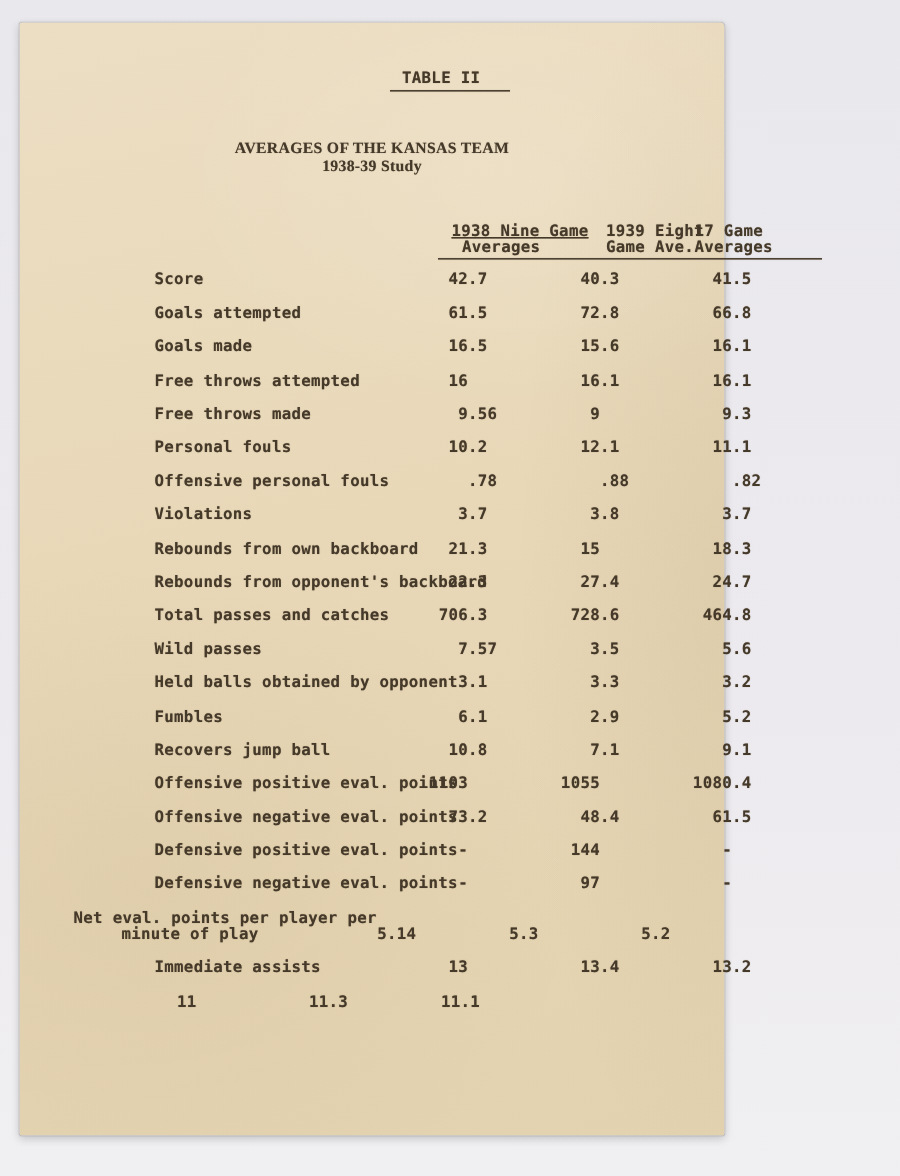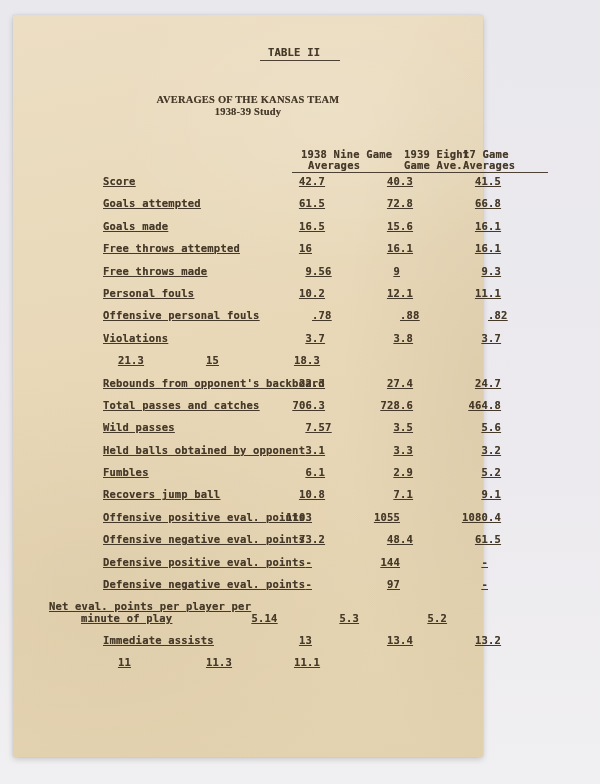--- a/index.html
+++ b/index.html
@@ -26,32 +26,32 @@
   .doc-title{position:absolute;left:255px;top:32px;white-space:pre;}
   .title-underline{
     position:absolute;left:247px;top:44.5px;width:80px;height:1.7px;
     background:#4c4132;box-shadow:0 0 0.5px rgba(74,60,36,0.6);
   }
   .subtitle{position:absolute;left:0;top:79px;width:100%;text-align:center;font-family:Liberation Serif, serif;}
   .header{position:absolute;left:0;top:134px;width:100%;height:25px;}
   .h{position:absolute;white-space:pre;}
   .l1{top:0;}
   .l2{top:11.4px;}
-  .hc1{left:288px;}
+  .hc1{left:288px;text-decoration:underline;}
   .hc1b{left:295px;}
   .hc2{left:377px;margin-left:14px;}
   .hc3{left:450px;}
   .rule{
     position:absolute;left:279px;top:22.8px;width:256px;height:1.7px;
     background:#4c4132;box-shadow:0 0 0.5px rgba(74,60,36,0.6);
   }
   .rows{position:absolute;left:0;top:161px;width:100%;}
   .row{
-    display:flex;align-items:flex-start;height:22.4px;
-    padding-left:90px;box-sizing:border-box;text-decoration:underline;
+    display:flex;align-items:center;height:22.4px;
+    padding-left:90px;box-sizing:border-box;
   }
   .row.double{height:33.6px;padding-left:36px;}
   .label{flex:0 0 181px;width:181px;white-space:nowrap;overflow:visible;}
   .label2{margin-left:32px;white-space:nowrap;}
   .cell{flex:0 0 88px;display:flex;}
   .row.double .cell{margin-top:11.4px;}
   .ip{display:inline-block;width:28px;text-align:right;white-space:pre;}
   .fp{display:inline-block;text-align:left;white-space:pre;}
 </style>
 </head>
@@ -192,20 +192,21 @@
         <div class="cell">
           <span class="ip">3</span>
           <span class="fp">.8</span>
         </div>
         <div class="cell">
           <span class="ip">3</span>
           <span class="fp">.7</span>
         </div>
       </div>
       <div class="row">
+        <div class="label">Rebounds from own backboard</div>
         <div class="cell">
           <span class="ip">21</span>
           <span class="fp">.3</span>
         </div>
         <div class="cell">
           <span class="ip">15</span>
           <span class="fp"></span>
         </div>
         <div class="cell">
           <span class="ip">18</span>

